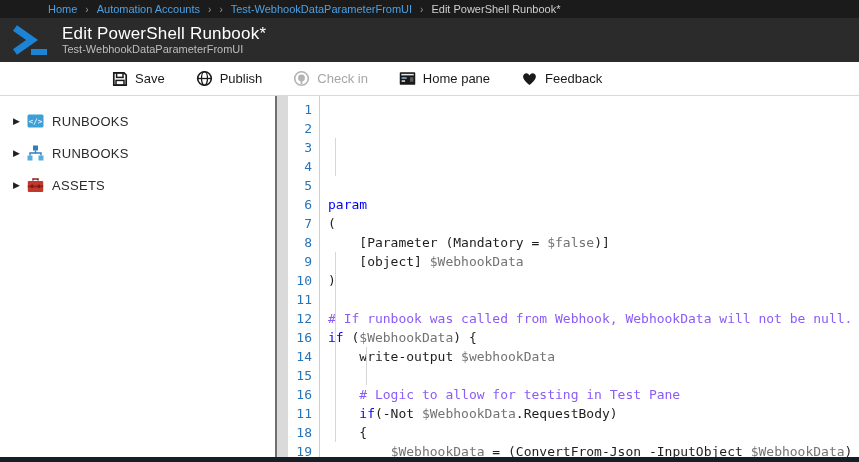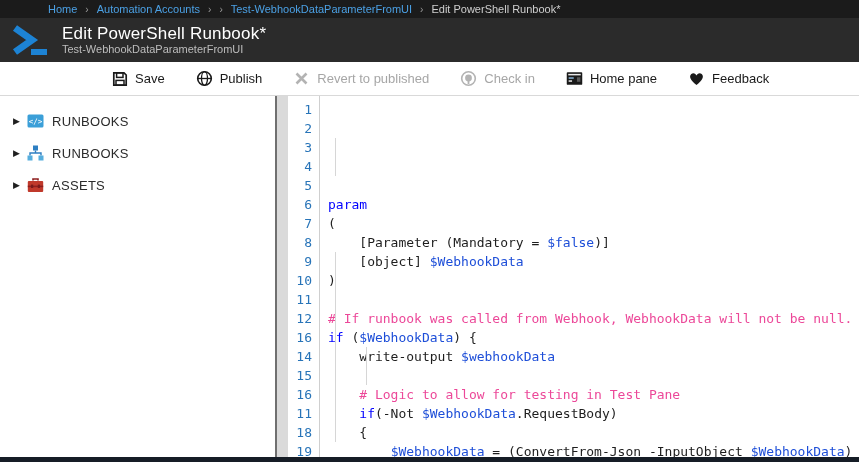--- a/index.html
+++ b/index.html
@@ -41,22 +41,22 @@
   .splitter{width:11px;background:#dadada;cursor:col-resize;}
   
   .editor{flex:1;display:flex;background:#fff;
     font-family:"DejaVu Sans Mono","Liberation Mono",monospace;font-size:13px;line-height:19px;}
   .gutter{width:32px;box-sizing:border-box;padding:4px 7px 0 0;text-align:right;
     color:#2874b8;border-right:1px solid #cfcfcf;flex:none;cursor:default;}
   .gutter div{height:19px;}
   .code{flex:1;position:relative;padding:4px 0 0 8px;white-space:pre;color:#1e1e1e;cursor:text;overflow:hidden;}
   .code .line{height:19px;}
   .tok-kw{color:#0000ff;}
-  .tok-var{color:#1d4ed8;}
-  .tok-cm{color:#ec4899;}
+  .tok-var{color:#737373;}
+  .tok-cm{color:#8b5cf6;}
   .tok-pl{color:#1e1e1e;}
   .guide{position:absolute;width:1px;background:#d6d6d6;}
   
   .bottom-bar{position:absolute;left:0;bottom:0;width:100%;height:5px;background:#161d26;}
 </style>
 </head>
 <body>
 
 <div class="breadcrumb" id="breadcrumb">
     <span class="crumb">Home</span>
@@ -93,28 +93,20 @@
     </div>
     <div class="tb-item">
       <span class="tb-ico">
         <svg width="17" height="17" viewBox="0 0 17 17">
           <circle cx="8.5" cy="8.5" r="6.8" fill="none" stroke="#1a1a1a" stroke-width="1.6"></circle>
           <ellipse cx="8.5" cy="8.5" rx="3" ry="6.8" fill="none" stroke="#1a1a1a" stroke-width="1.3"></ellipse>
           <line x1="1.7" y1="8.5" x2="15.3" y2="8.5" stroke="#1a1a1a" stroke-width="1.3"></line>
         </svg>
       </span>
       <span>Publish</span>
-    </div>
-    <div class="tb-item disabled">
-      <span class="tb-ico">
-        <svg width="15" height="15" viewBox="0 0 15 15">
-          <path d="M2.5 2.5 L12.5 12.5 M12.5 2.5 L2.5 12.5" stroke="#b3b3b3" stroke-width="2.6"></path>
-        </svg>
-      </span>
-      <span>Revert to published</span>
     </div>
     <div class="tb-item disabled">
       <span class="tb-ico">
         <svg width="17" height="17" viewBox="0 0 17 17">
           <circle cx="8.5" cy="8.5" r="6.8" fill="none" stroke="#b3b3b3" stroke-width="1.6"></circle>
           <circle cx="8.5" cy="8" r="3.4" fill="#b3b3b3"></circle>
           <rect x="7.6" y="10" width="1.8" height="4" fill="#b3b3b3"></rect>
         </svg>
       </span>
       <span>Check in</span>

